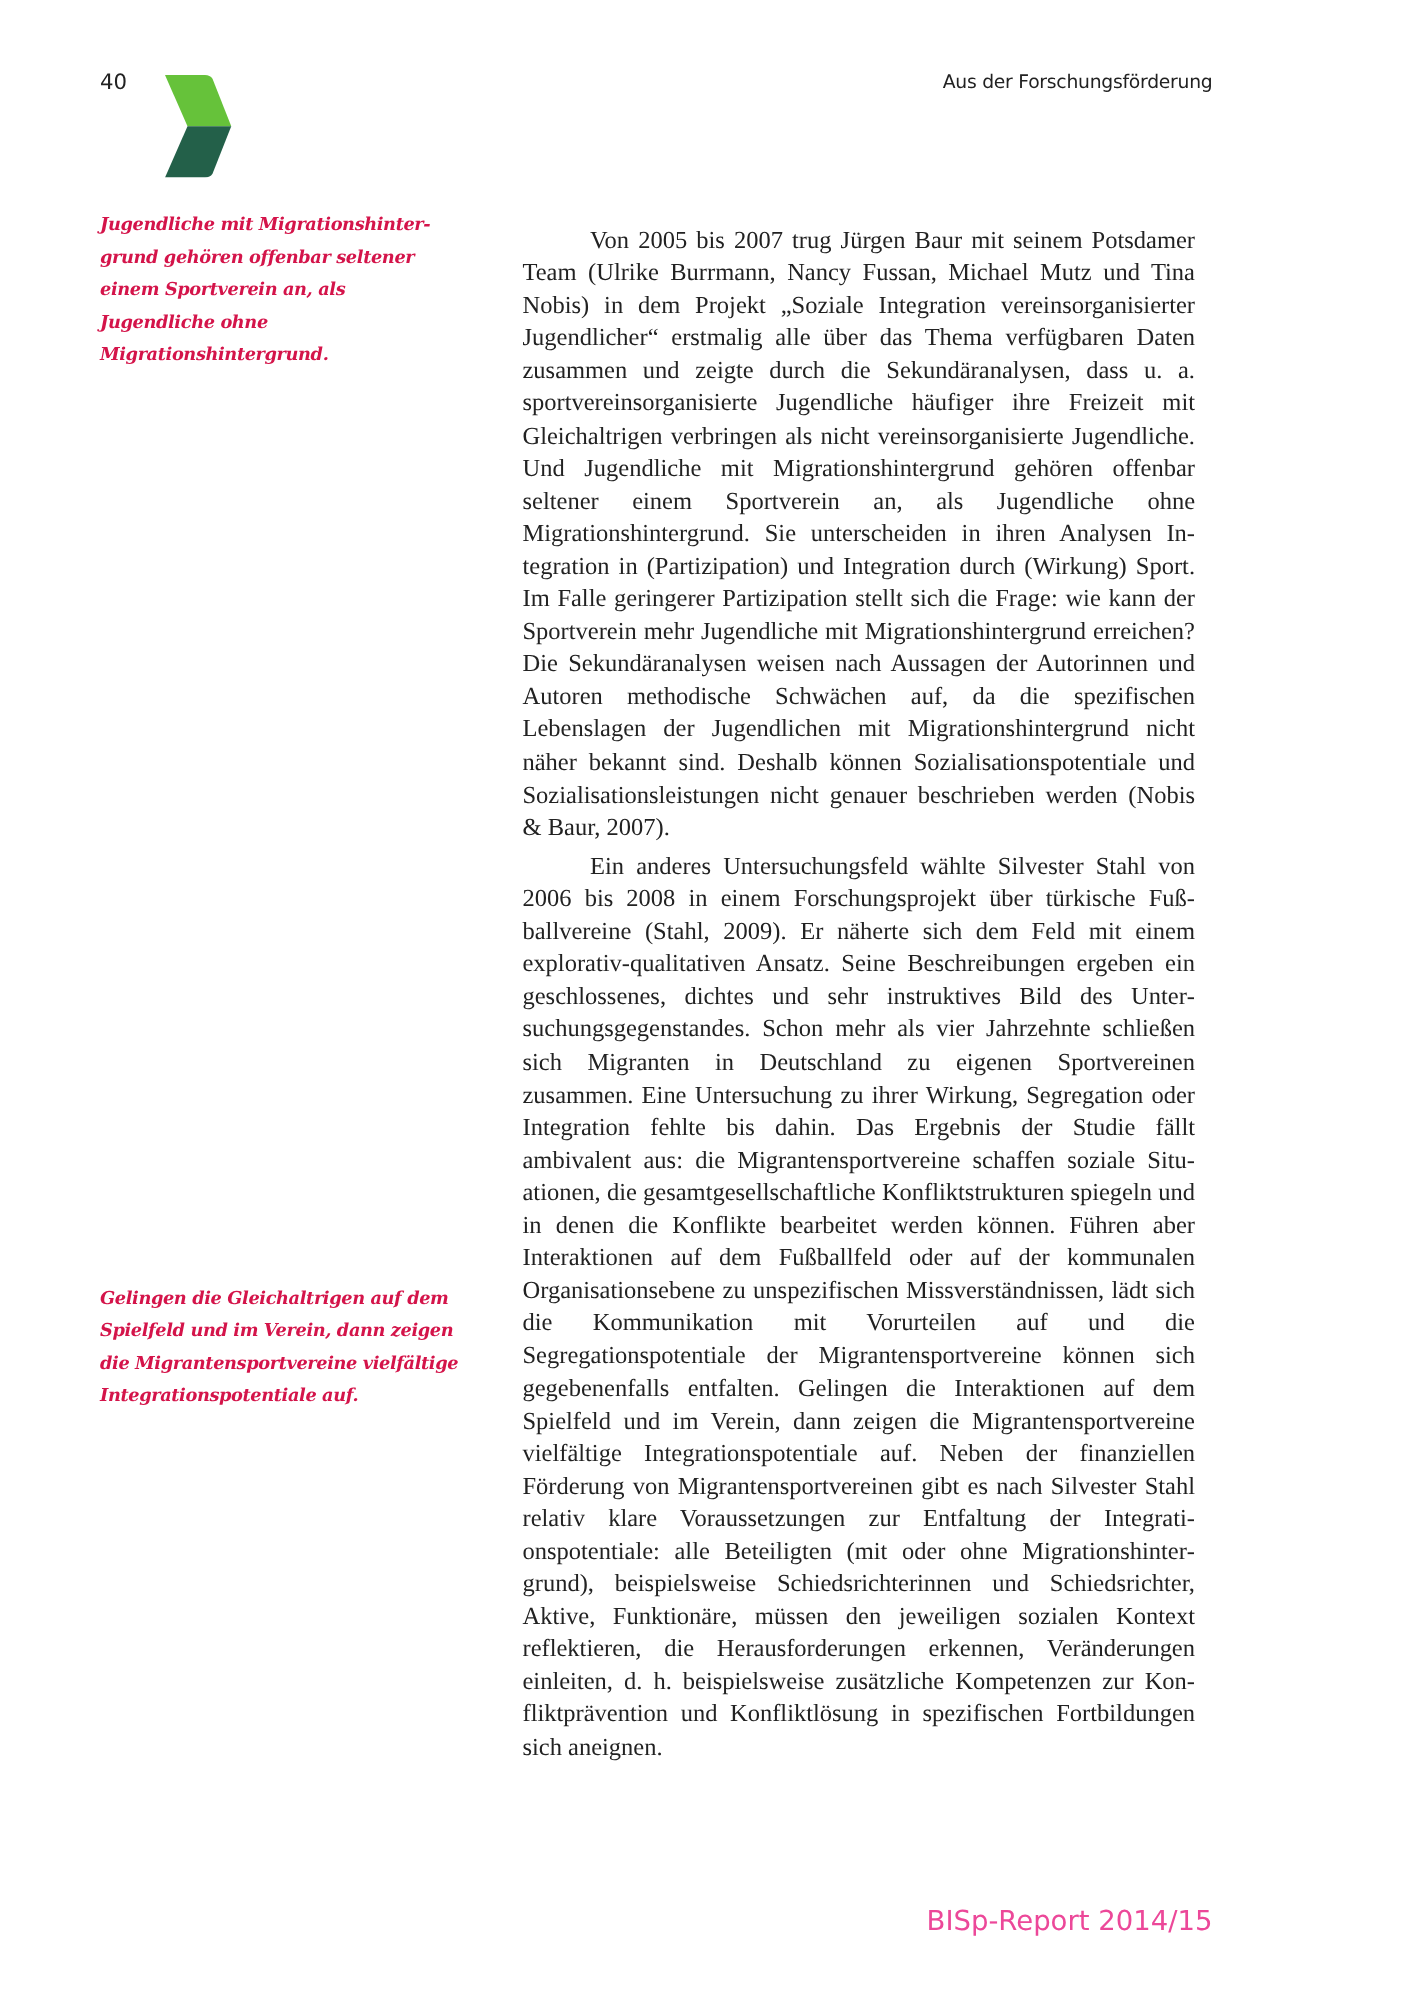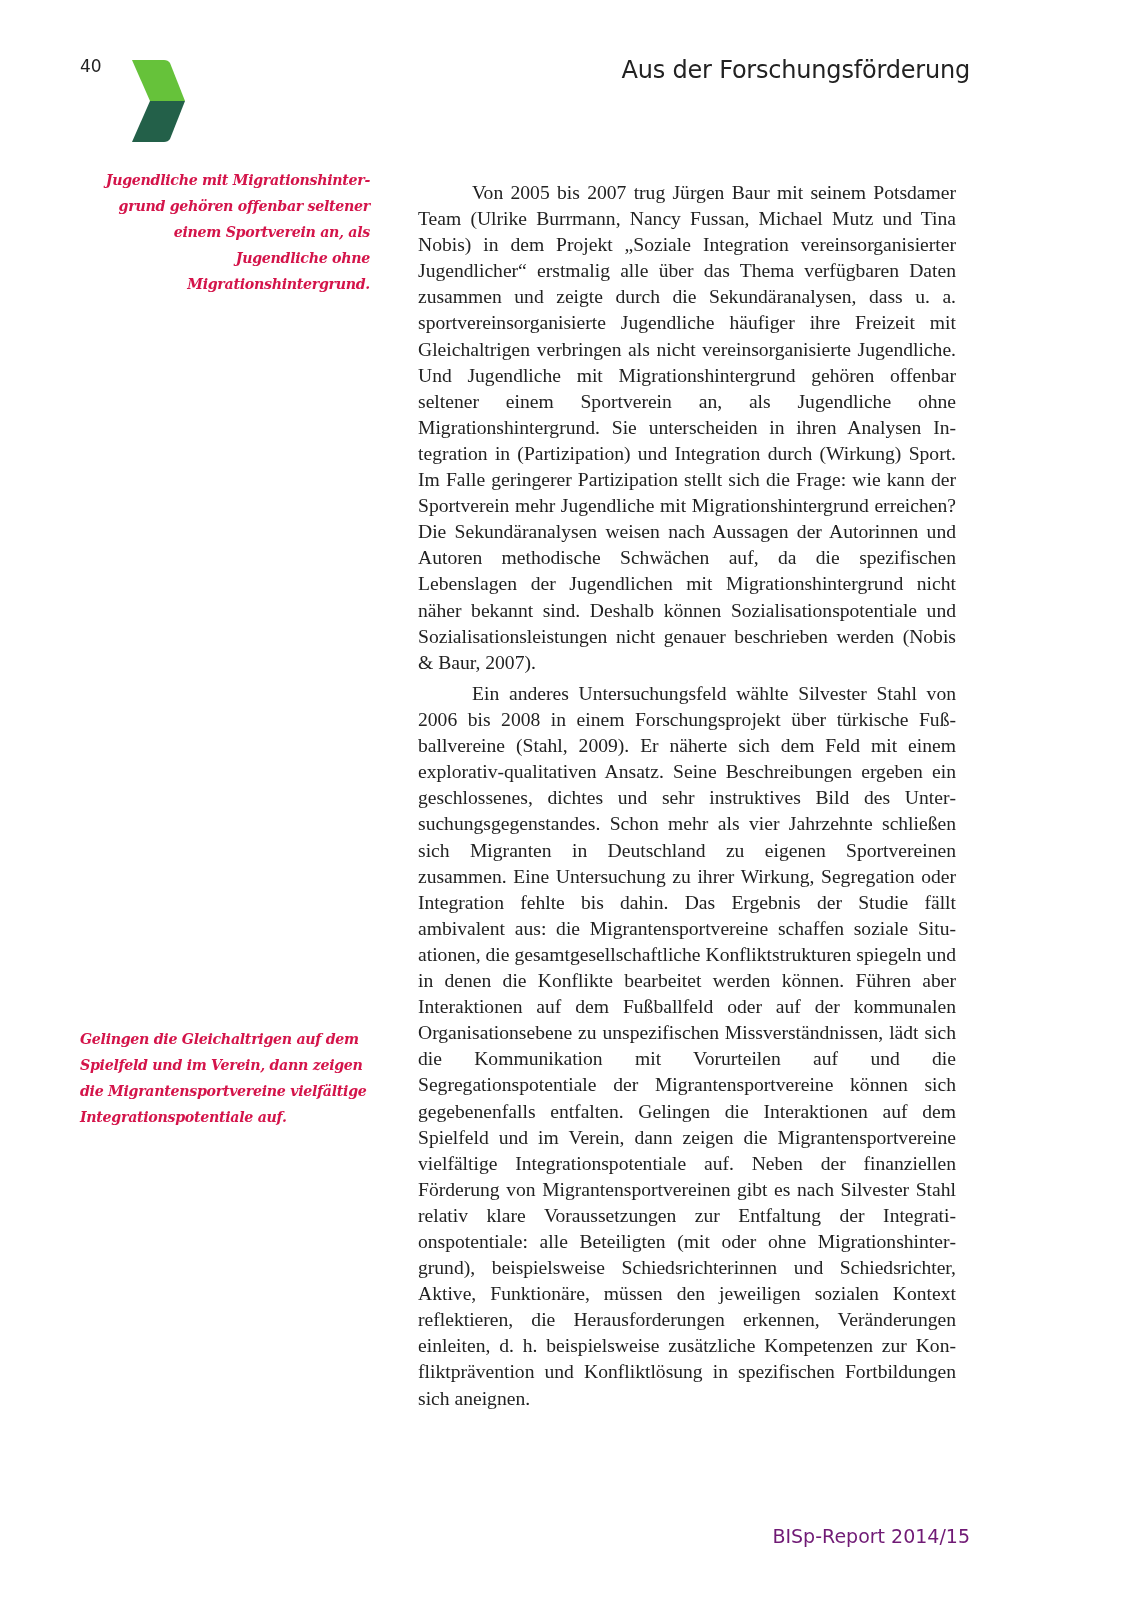--- a/index.html
+++ b/index.html
@@ -4,40 +4,40 @@
 <style>
   html, body { margin:0; padding:0; background:#ffffff; }
   body { width:1132px; height:1600px; position:relative; overflow:hidden; }
   .page-number {
     position:absolute; left:80px; top:56px;
     font-family:"DejaVu Sans", sans-serif; font-size:17px; color:#222;
   }
   .logo { position:absolute; left:132px; top:60px; width:56px; height:82px; }
   .running-head {
     position:absolute; right:162px; top:56px;
-    font-family:"DejaVu Sans", sans-serif; font-size:24px; color:#222; letter-spacing:-0.2px;
+    font-family:"DejaVu Sans", sans-serif; font-size:15px; color:#222; letter-spacing:-0.2px;
   }
   .margin-note {
     position:absolute; left:80px; width:290px;
     font-family:"DejaVu Serif", serif; font-style:italic; font-weight:bold;
     font-size:14.2px; line-height:26px; color:#d4144a; letter-spacing:-0.3px;
   }
-  .note-1 { top:167px;text-align:right; }
+  .note-1 { top:167px; }
   .note-2 { top:1026px; }
   .body-col {
     position:absolute; left:404px; width:566px;
     font-family:"Liberation Serif", serif; font-size:19.6px; line-height:26.1px; color:#222;
     text-align:justify; hyphens:manual;
   }
   .para-1 { top:166px; }
   .para-2 { top:667px; }
   .body-col p { margin:14px; text-indent:54px; }
   .footer {
     position:absolute; right:162px; top:1525px;
-    font-family:"DejaVu Sans", sans-serif; font-size:19px; color:#701a75;
+    font-family:"DejaVu Sans", sans-serif; font-size:22px; color:#ec4899;
   }
 </style>
 </head>
 <body>
 
 <div class="page-number">40</div>
 
 <div class="logo">
   <svg width="56" height="82" viewBox="0 0 56 82" xmlns="http://www.w3.org/2000/svg">
     <path d="M0 0 H32 Q36 0 38 3 L53 41 H18 Z" fill="#66c23a"></path>

